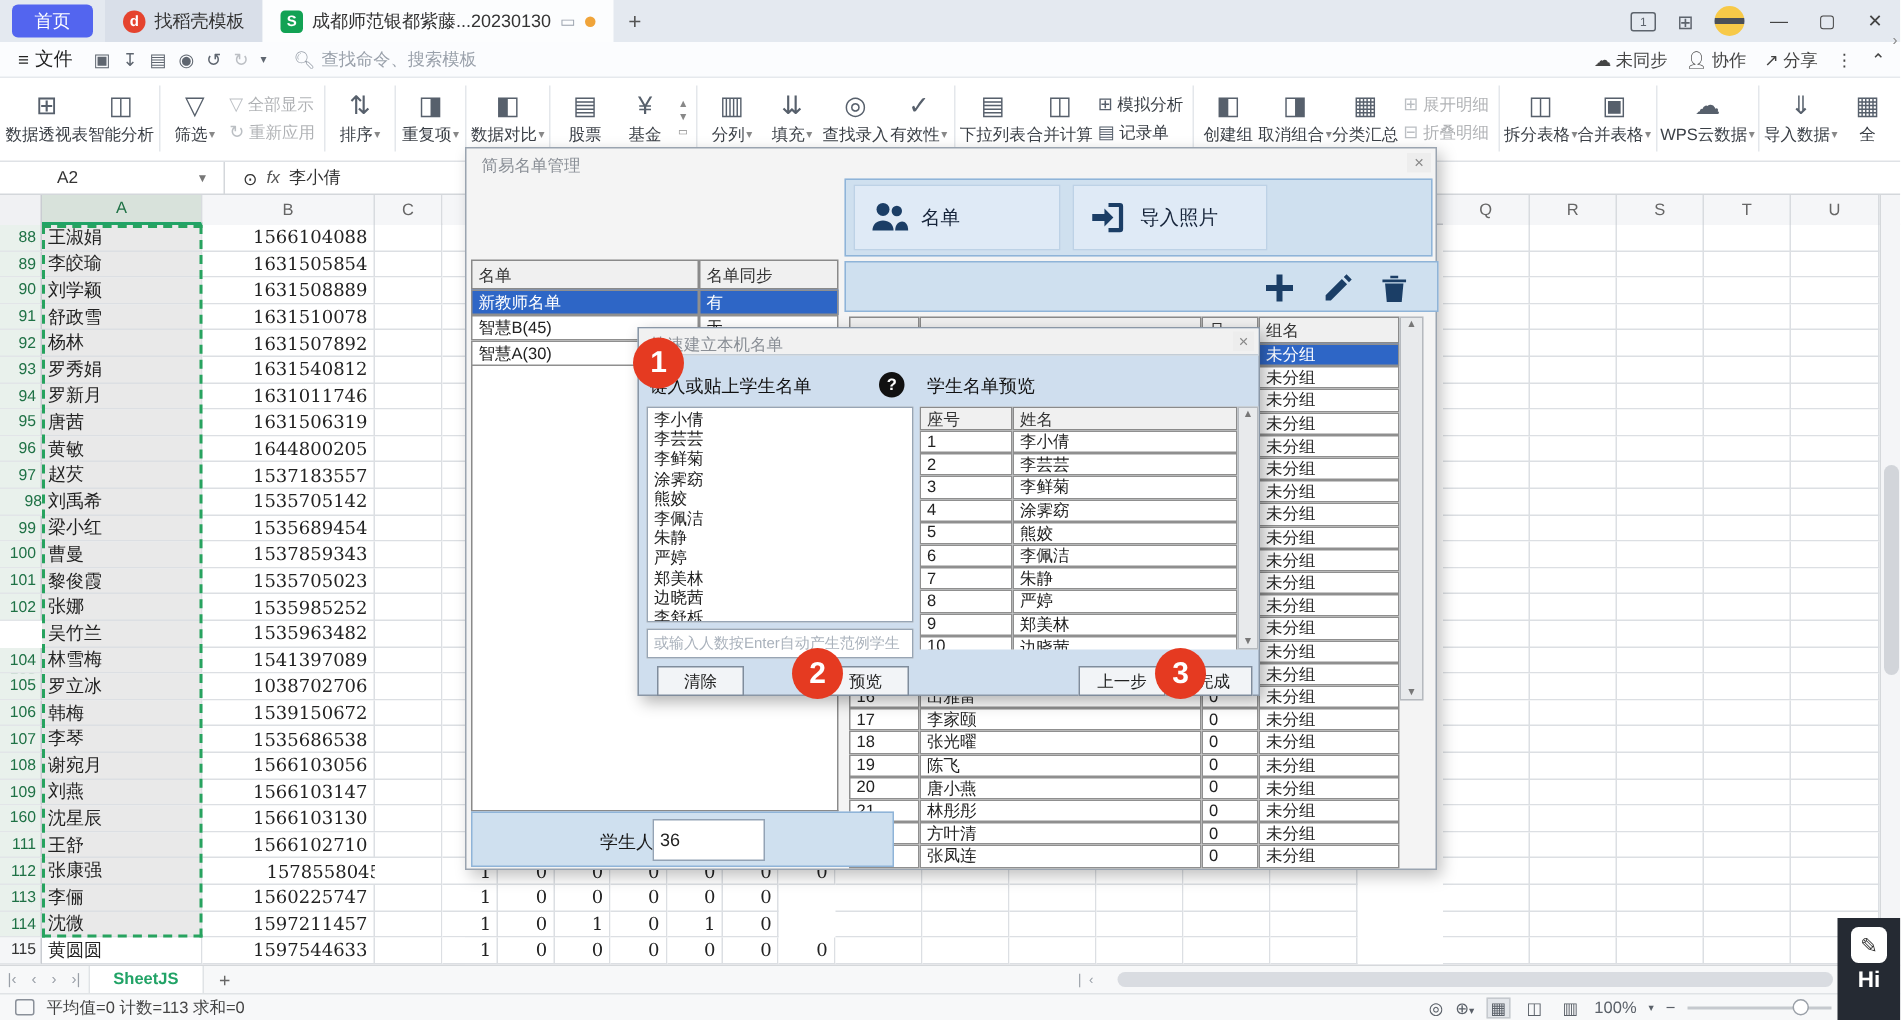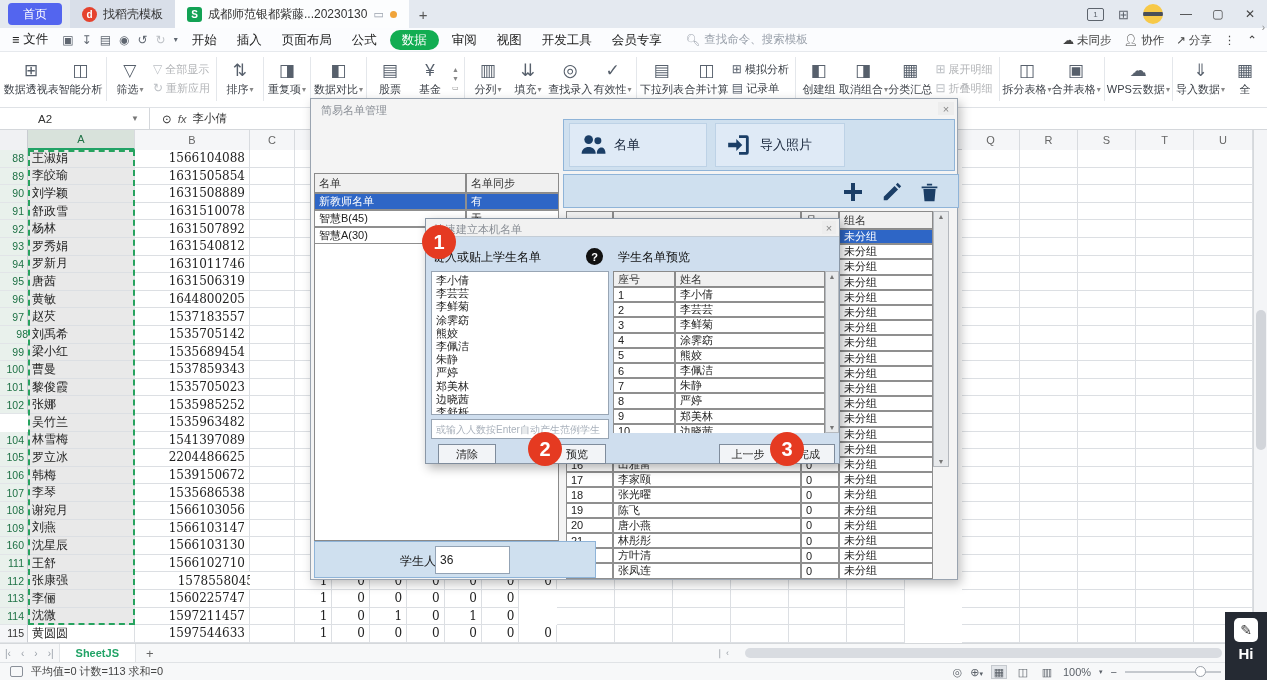--- a/index.html
+++ b/index.html
@@ -142,31 +142,20 @@
         <span>≡</span>
         <span>文件</span>
       </div>
     <span class="qicon">▣</span>
     <span class="qicon">↧</span>
     <span class="qicon">▤</span>
     <span class="qicon">◉</span>
     <span class="qicon">↺</span>
     <span class="qicon" style="opacity:.4">↻</span>
     <span class="qicon" style="font-size:8px">▾</span>
-    <div id="menu-items" style="display:flex;align-items:center">
-        <div class="menu-item">开始</div>
-        <div class="menu-item">插入</div>
-        <div class="menu-item">页面布局</div>
-        <div class="menu-item">公式</div>
-        <div class="menu-item active">数据</div>
-        <div class="menu-item">审阅</div>
-        <div class="menu-item">视图</div>
-        <div class="menu-item">开发工具</div>
-        <div class="menu-item">会员专享</div>
-      </div>
     <div class="searchbox">
       <span>🔍︎</span>
       <span>查找命令、搜索模板</span>
     </div>
     <div class="mb-right">
       <span class="mi">
           <span>☁</span>
           <span>未同步</span>
         </span>
       <span class="mi">
@@ -512,21 +501,21 @@
       <div class="cell numr" style="left: 135px; width: 115px; top: 301.6px; height: 17.6px;">1541397089</div>
       <div class="cell" style="left: 250px; width: 45px; top: 301.6px; height: 17.6px;"></div>
       <div class="cell" style="left: 295px; width: 15px; border-right: none; top: 301.6px; height: 17.6px;"></div>
       <div class="cell" style="left: 962px; width: 58px; top: 301.6px; height: 17.6px;"></div>
       <div class="cell" style="left: 1020px; width: 58px; top: 301.6px; height: 17.6px;"></div>
       <div class="cell" style="left: 1078px; width: 58px; top: 301.6px; height: 17.6px;"></div>
       <div class="cell" style="left: 1136px; width: 58px; top: 301.6px; height: 17.6px;"></div>
       <div class="cell" style="left: 1194px; width: 59px; top: 301.6px; height: 17.6px;"></div>
       <div class="gut selg" style="top: 319.2px; height: 17.6px;">105</div>
       <div class="cell selA" style="left: 28px; width: 107px; top: 319.2px; height: 17.6px;">罗立冰</div>
-      <div class="cell numr" style="left: 135px; width: 115px; top: 319.2px; height: 17.6px;">2204486625</div>
+      <div class="cell numr" style="left: 135px; width: 115px; top: 319.2px; height: 17.6px;">1038702706</div>
       <div class="cell" style="left: 250px; width: 45px; top: 319.2px; height: 17.6px;"></div>
       <div class="cell" style="left: 295px; width: 15px; border-right: none; top: 319.2px; height: 17.6px;"></div>
       <div class="cell" style="left: 962px; width: 58px; top: 319.2px; height: 17.6px;"></div>
       <div class="cell" style="left: 1020px; width: 58px; top: 319.2px; height: 17.6px;"></div>
       <div class="cell" style="left: 1078px; width: 58px; top: 319.2px; height: 17.6px;"></div>
       <div class="cell" style="left: 1136px; width: 58px; top: 319.2px; height: 17.6px;"></div>
       <div class="cell" style="left: 1194px; width: 59px; top: 319.2px; height: 17.6px;"></div>
       <div class="gut selg" style="top: 336.8px; height: 17.6px;">106</div>
       <div class="cell selA" style="left: 28px; width: 107px; top: 336.8px; height: 17.6px;">韩梅</div>
       <div class="cell numr" style="left: 135px; width: 115px; top: 336.8px; height: 17.6px;">1539150672</div>

